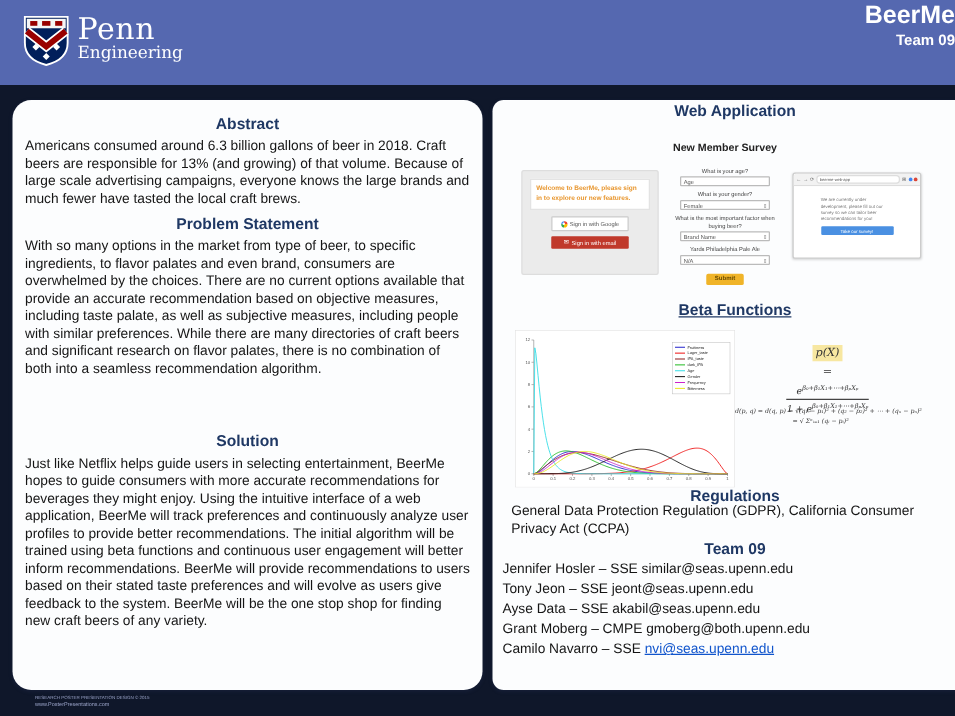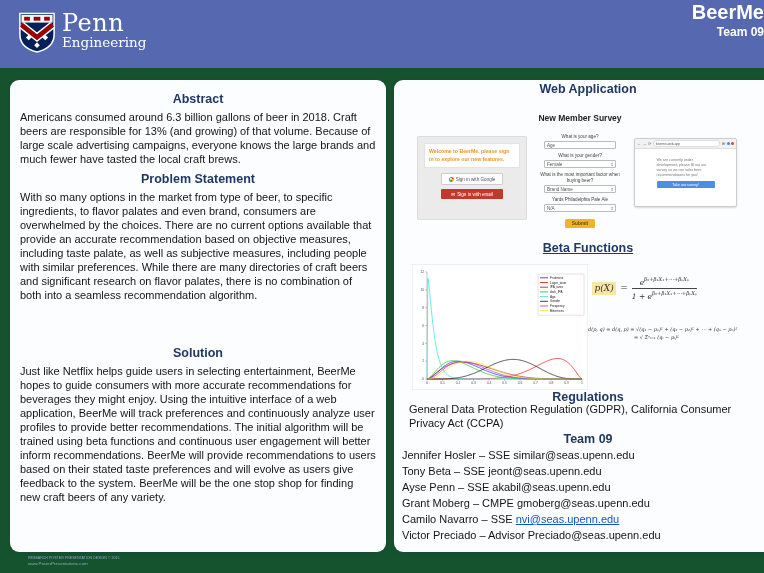--- a/index.html
+++ b/index.html
@@ -1,31 +1,31 @@
 <!DOCTYPE html>
 <html><head>
 <meta charset="utf-8">
 <style>
   html,body{margin:0;padding:0;}
   body{font-family:"Liberation Sans", sans-serif; background:#9aa3c4;}
-  .poster{position:relative;width:764px;height:573px;background:#14532d;overflow:hidden;}
+  .poster{position:relative;width:764px;height:573px;background:#0f172a;overflow:hidden;}
 
   
   .header{position:absolute;left:0;top:0;width:764px;height:68px;background:#5568b0;}
   .logo{position:absolute;left:18px;top:11px;display:flex;align-items:flex-start;}
   .logo-text{margin-left:6px;color:#ffffff;font-family:"DejaVu Serif", serif;}
   .logo-penn{font-size:24px;line-height:24px;letter-spacing:.5px;}
   .logo-eng{font-size:13.5px;line-height:15px;}
   .title-wrap{position:absolute;left:0;top:0;width:100%;text-align:right;color:#ffffff;}
   .poster-title{font-size:20px;font-weight:bold;line-height:24px;}
   .poster-subtitle{font-size:12px;font-weight:bold;line-height:16px;}
 
   
   .panel{position:absolute;background:#fcfdfe;border-radius:9px;box-shadow:0 1px 3px rgba(40,50,90,.25);box-sizing:border-box;}
-  .left-panel{left:10px;top:80px;width:376px;height:472px;padding:6px 10px;}
+  .left-panel{left:10px;top:80px;width:376px;height:472px;padding:6px 10px;border-radius:15px;}
   .right-panel{left:394px;top:80px;width:388px;height:472px;}
 
   h2{font-size:12.5px;color:#1f3864;text-align:center;margin:6px 0 4px;font-weight:bold;}
   .left-panel p{font-size:11px;line-height:14px;color:#151515;margin:0;}
   .mt-problem{}
   .mt-solution{margin-top:44px;}
 
   
   .rp-abs{position:absolute;}
   .wa-heading{left:0;top:2px;width:100%;margin:0;}
@@ -64,21 +64,21 @@
   .b-dot{width:3px;height:3px;border-radius:50%;}
   .b-dot.blue{background:#4285f4;}
   .b-dot.red{background:#db4437;}
   .b-grid{font-size:4px;color:#666;line-height:4px;}
   .b-card{width:58px;margin:9px auto 0;}
   .b-msg{font-size:3.6px;color:#777;line-height:1.4;text-align:left;}
   .b-btn{margin-top:3px;height:7px;background:#4a90e2;border-radius:1px;color:#ffffff;font-size:3.6px;display:flex;align-items:center;justify-content:center;}
 
   
   #beta-chart{position:absolute;left:18px;top:184px;}
-  .formula1{position:absolute;left:198px;top:196px;width:140px;display:flex;align-items:center;gap:4px;font-family:"DejaVu Serif", serif;color:#333;}
+  .formula1{position:absolute;left:198px;top:196px;width:140px;display:flex;align-items:center;gap:4px;font-family:"DejaVu Serif", serif;color:#333;flex-direction:column;}
   .f-px{background:#f7e7a1;font-style:italic;font-size:9px;padding:1.5px 2.5px;}
   .f-eq{font-size:9px;}
   .frac{display:inline-block;text-align:center;font-style:italic;font-size:7.5px;}
   .frac sup{font-size:5.2px;}
   .frac .num{display:block;border-bottom:0.8px solid #444;padding:0 3px 1px;}
   .frac .den{display:block;padding-top:1px;}
   .formula2{position:absolute;left:194px;top:246px;width:156px;font-family:"DejaVu Serif", serif;font-style:italic;font-size:5px;color:#333;line-height:1.5;}
   .formula2 .f2-line2{margin-left:46px;}
 
   
@@ -271,25 +271,24 @@
       <div class="f2-line1">d(p, q) = d(q, p) = √(q₁ − p₁)² + (q₂ − p₂)² + ⋯ + (qₙ − pₙ)²</div>
       <div class="f2-line2">= √ Σⁿᵢ₌₁ (qᵢ − pᵢ)²</div>
     </div>
 
     <h2 class="rp-abs reg-heading">Regulations</h2>
     <p class="rp-abs reg-body">General Data Protection Regulation (GDPR), California Consumer Privacy Act (CCPA)</p>
 
     <h2 class="rp-abs team-heading">Team 09</h2>
     <div class="rp-abs team-list">
       <div class="team-row"><span>Jennifer Hosler – SSE</span> <span>similar@seas.upenn.edu</span></div>
-      <div class="team-row"><span>Tony Beta – SSE</span> <span>jeont@seas.upenn.edu</span></div>
-      <div class="team-row"><span>Ayse Penn – SSE</span> <span>akabil@seas.upenn.edu</span></div>
-      <div class="team-row"><span>Grant Moberg – CMPE</span> <span>gmoberg@seas.upenn.edu</span></div>
+      <div class="team-row"><span>Tony Jeon – SSE</span> <span>jeont@seas.upenn.edu</span></div>
+      <div class="team-row"><span>Ayse Data – SSE</span> <span>akabil@seas.upenn.edu</span></div>
+      <div class="team-row"><span>Grant Moberg – CMPE</span> <span>gmoberg@both.upenn.edu</span></div>
       <div class="team-row"><span>Camilo Navarro – SSE</span> <a class="email-link">nvi@seas.upenn.edu</a></div>
-      <div class="team-row"><span>Victor Preciado – Advisor</span> <span>Preciado@seas.upenn.edu</span></div>
     </div>
   </section>
 
   <div class="watermark">
     <div class="wm1">RESEARCH POSTER PRESENTATION DESIGN © 2015</div>
     <div class="wm2">www.PosterPresentations.com</div>
   </div>
 
 </div>
 

